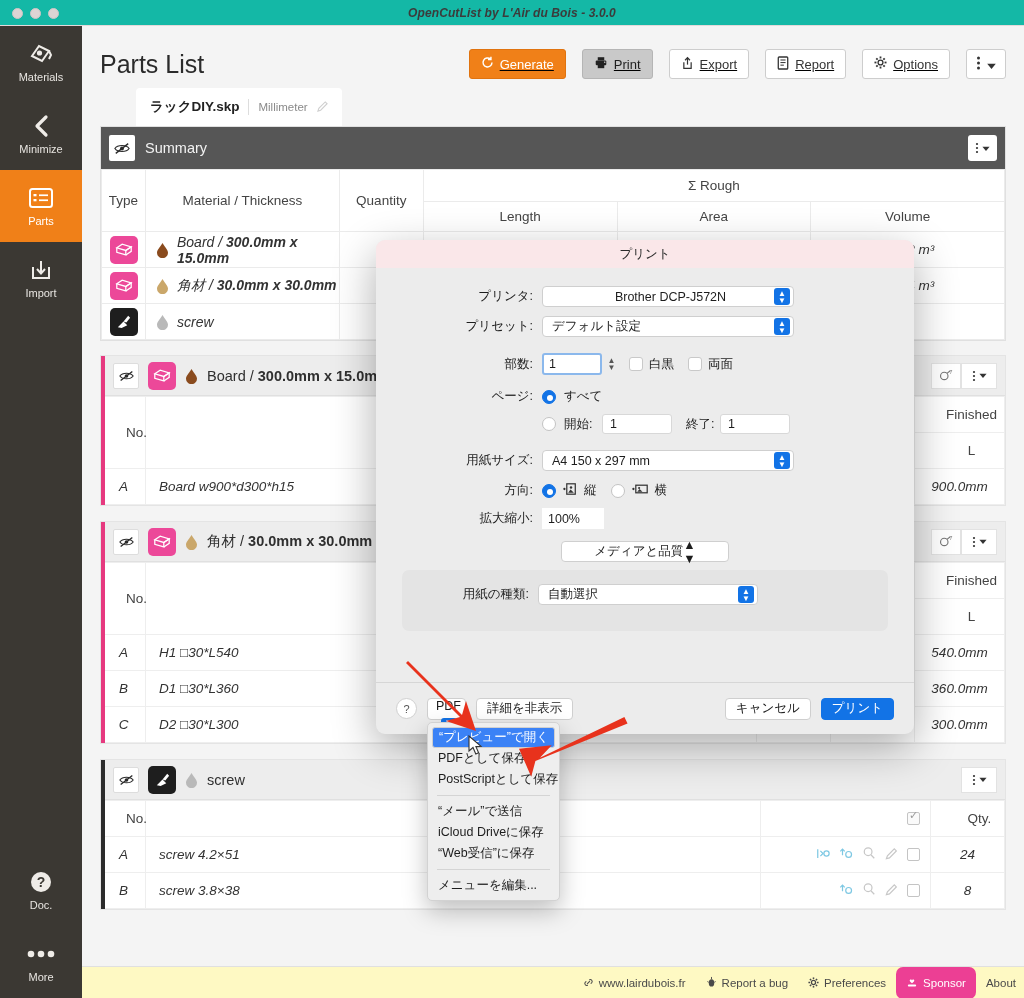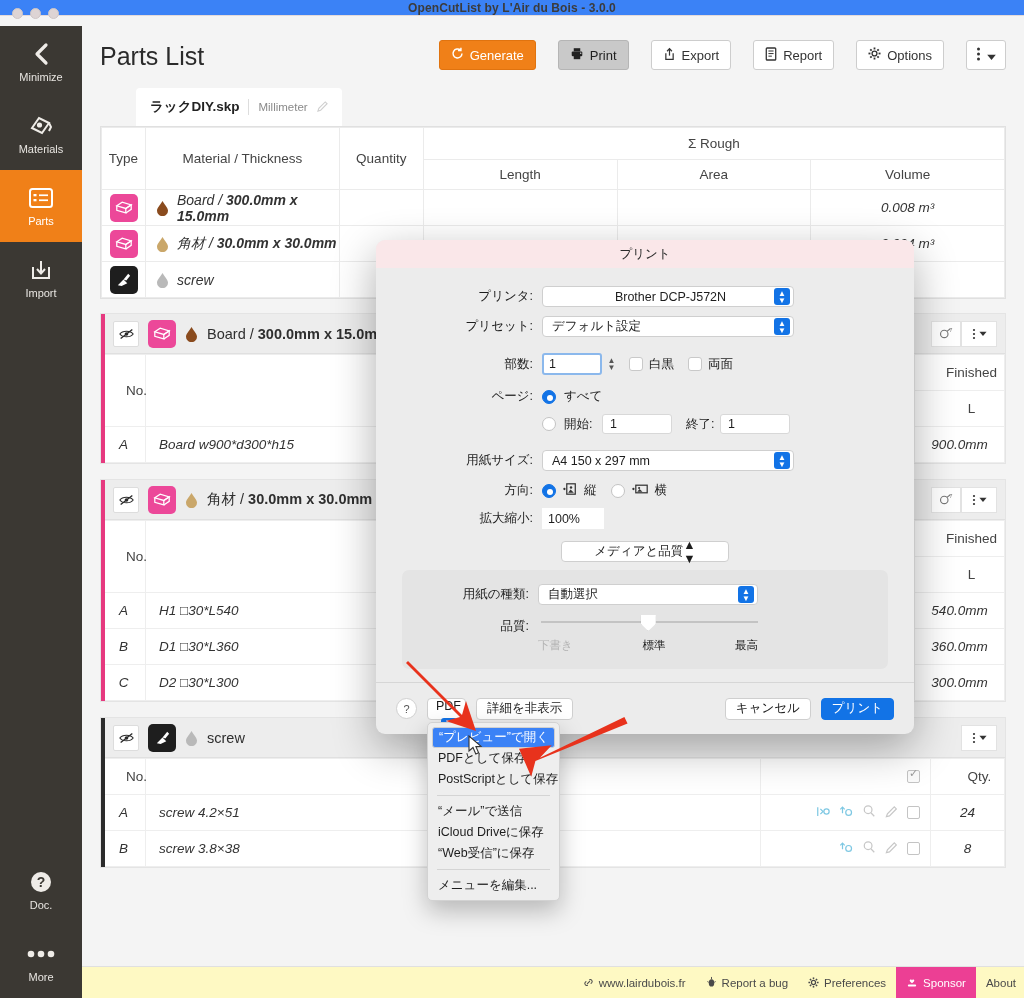--- a/index.html
+++ b/index.html
@@ -6,24 +6,25 @@
   html,body{ width:1024px; height:998px; overflow:hidden; }
   body{
     font-family:"Liberation Sans", sans-serif;
     background:#f2f2f2;
     -webkit-font-smoothing:antialiased;
   }
   #app{ position:relative; width:1024px; height:998px; overflow:hidden; background:#f4f4f4; }
 
   
   .titlebar{
-    position:absolute; top:0; left:0; width:1024px; height:16px;
-    background:#3b82f6;
+    position:absolute; top:0; left:0; width:1024px; height:26px;
+    background:#14b8a6;
     display:flex; align-items:center; justify-content:center;
     border-bottom:1px solid #e3dada;
+    font-style:italic;
   }
   .titlebar .title{ font-size:12px; font-weight:bold; color:#3b3b3b; letter-spacing:.1px;}
   .traffic{ position:absolute; left:12px; top:0; height:26px; display:flex; align-items:center; gap:7px; }
   .traffic i{ width:11px; height:11px; border-radius:50%; background:#ddd4d4; border:1px solid #cfc6c6; display:block;}
 
   
   .sidebar{
     position:absolute; left:0; top:26px; width:82px; height:972px;
     background:#3b3833;
     display:flex; flex-direction:column; align-items:stretch;
@@ -37,24 +38,24 @@
   .sb-ico{ height:26px; display:flex; align-items:center; justify-content:center; }
   .sb-spacer{ flex:1 1 auto; }
 
   
   .main{
     position:absolute; left:82px; top:26px; width:942px; height:972px;
     background:#f4f4f4;
   }
   .toolbar{
     position:relative; height:62px; padding:14px 18px 0 18px;
-    display:flex; align-items:flex-start; justify-content:space-between;
+    display:flex; align-items:center; justify-content:space-between;
   }
   .page-title{ font-size:25px; color:#2b2b2b; font-weight:normal; line-height:32px;}
-  .tb-buttons{ display:flex; align-items:center; gap:22px; }
+  .tb-buttons{ display:flex; align-items:center; gap:16px;text-decoration:underline; }
   .btn{
     height:30px; padding:0 11px; border:1px solid #cdcdcd; background:#fff; border-radius:3px;
     font-size:13px; color:#333; display:inline-flex; align-items:center; gap:6px; cursor:pointer;
     white-space:nowrap;
   }
   .btn.primary{ background:#f08018; border-color:#e0730f; color:#fff; }
   .btn.pressed{ background:#c9c9c9; border-color:#b5b5b5; color:#1f1f1f;}
   .btn.kebab{ padding:0 9px; }
 
   
@@ -140,21 +141,21 @@
   .chk.on{ background:#fafafa; position:relative;}
   .chk.on:after{content:"✓";position:absolute;left:1px;top:-4px;font-size:11px;color:#9a9a9a;}
 
   
   .footer{
     position:absolute; left:0; bottom:0; width:944px; height:32px; background:#fef9c3;
     border-top:1px solid #e0e0e0; display:flex; justify-content:flex-end;
     font-size:11.5px; color:#4a4a4a;
   }
   .f-item{ padding:0 10px; height:32px; display:flex; align-items:center; gap:5px; cursor:pointer;}
-  .f-item.sponsor{ background:#ec3f94; color:#fff; }
+  .f-item.sponsor{ background:#ec3f94; color:#fff;border-radius:7px; }
 
   
   .dialog{
     position:absolute; left:376px; top:240px; width:538px; height:494px;
     background:#ececec; border-radius:9px; box-shadow:0 14px 44px rgba(0,0,0,.32);
     overflow:visible; font-size:12.5px; color:#1d1d1d;
   }
   .dlg-title{
     height:28px; background:#fae7e9; border-radius:9px 9px 0 0;
     display:flex;align-items:center;justify-content:center;
@@ -235,35 +236,35 @@
       <i></i>
       <i></i>
       <i></i>
     </div>
     <div class="title">OpenCutList by L'Air du Bois - 3.0.0</div>
   </div>
 
   <div class="sidebar">
     <div class="sb-item">
       <div class="sb-ico">
-        <svg width="17" height="24" viewBox="0 0 17 24">
-            <polyline points="13,3 4,12 13,21" fill="none" stroke="#efece8" stroke-width="3.2" stroke-linecap="round" stroke-linejoin="round"></polyline>
-          </svg>
-      </div>
-      <div class="sb-label">Minimize</div>
-    </div>
-    <div class="sb-item">
-      <div class="sb-ico">
         <svg width="26" height="24" viewBox="0 0 26 24">
             <path d="M4 14 L11 4 L21 9 L14 19 Z" fill="none" stroke="#efece8" stroke-width="2"></path>
             <circle cx="11.5" cy="11" r="2.6" fill="#efece8"></circle>
             <path d="M21 9 L23 13 L21 17" fill="none" stroke="#efece8" stroke-width="2"></path>
           </svg>
       </div>
       <div class="sb-label">Materials</div>
+    </div>
+    <div class="sb-item">
+      <div class="sb-ico">
+        <svg width="17" height="24" viewBox="0 0 17 24">
+            <polyline points="13,3 4,12 13,21" fill="none" stroke="#efece8" stroke-width="3.2" stroke-linecap="round" stroke-linejoin="round"></polyline>
+          </svg>
+      </div>
+      <div class="sb-label">Minimize</div>
     </div>
     <div class="sb-item active">
       <div class="sb-ico">
         <svg width="26" height="22" viewBox="0 0 26 22">
             <rect x="2" y="2" width="22" height="18" rx="2.5" fill="none" stroke="#fff" stroke-width="2"></rect>
             <rect x="5.5" y="7" width="3" height="2.3" fill="#fff"></rect>
             <rect x="5.5" y="12" width="3" height="2.3" fill="#fff"></rect>
             <rect x="11" y="7.4" width="9" height="1.7" fill="#fff"></rect>
             <rect x="11" y="12.4" width="9" height="1.7" fill="#fff"></rect>
           </svg>
@@ -394,20 +395,40 @@
           <svg width="11" height="11" viewBox="0 0 12 12">
               <path d="M1 11 L2 8 L9 1 L11 3 L4 10 Z" fill="none" stroke="#cfcfcf" stroke-width="1.2"></path>
             </svg>
         </span>
       </div>
     </div>
 
     <div class="content">
 
       <div class="card">
+        <div class="group-bar">
+          <div class="eye-box">
+            <svg width="16" height="13" viewBox="0 0 18 14">
+                <path d="M1 7 C4 2.5, 14 2.5, 17 7 C14 11.5, 4 11.5, 1 7Z" fill="none" stroke="#2b2b2b" stroke-width="1.3"></path>
+                <circle cx="9" cy="7" r="2.2" fill="#2b2b2b"></circle>
+                <line x1="2" y1="12.5" x2="16" y2="1.5" stroke="#2b2b2b" stroke-width="1.5"></line>
+              </svg>
+          </div>
+          <span>Summary</span>
+          <div class="kebab-box">
+            <svg width="4" height="12" viewBox="0 0 5 14">
+                <circle cx="2.5" cy="2" r="1.4" fill="#333"></circle>
+                <circle cx="2.5" cy="7" r="1.4" fill="#333"></circle>
+                <circle cx="2.5" cy="12" r="1.4" fill="#333"></circle>
+              </svg>
+            <svg width="8" height="5" viewBox="0 0 10 7">
+                <polygon points="0,1 10,1 5,7" fill="#333"></polygon>
+              </svg>
+          </div>
+        </div>
 
         <table>
           <tbody>
               <tr class="summary-head">
             <th class="c-type" rowspan="2">Type</th>
             <th class="c-mat" rowspan="2">Material / Thickness</th>
             <th class="c-qty" rowspan="2">Quantity</th>
             <th colspan="3">Σ Rough</th>
           </tr>
           <tr>
@@ -901,34 +922,20 @@
       </div>
 
       <div class="panel">
         <div class="row" style="margin-bottom:10px">
           <div class="lbl" style="width:118px">用紙の種類:</div>
           <div class="sel" style="max-width:220px">
             <span>自動選択</span>
             <span class="stepper">▲<br>▼</span>
           </div>
         </div>
-        <div class="row" style="margin-bottom:0;align-items:flex-start">
-          <div class="lbl" style="width:118px;padding-top:3px">品質:</div>
-          <div style="flex:1;max-width:220px">
-            <div class="slider">
-              <div class="track"></div>
-              <div class="knob"></div>
-            </div>
-            <div class="slider-labels">
-              <span style="color:#b3b3b3">下書き</span>
-              <span>標準</span>
-              <span>最高</span>
-            </div>
-          </div>
-        </div>
       </div>
     </div>
 
     <div class="dlg-footer">
       <div class="qbtn">?</div>
       <div class="pdfbtn">
         <span>PDF</span>
         <span class="arrow">▼</span>
       </div>
       <div class="wbtn">詳細を非表示</div>

